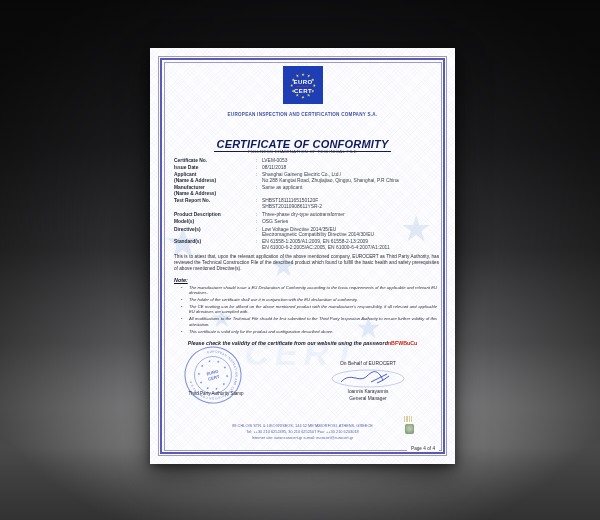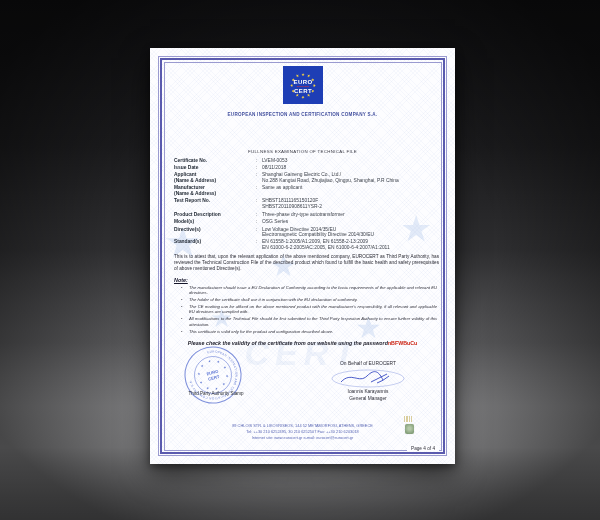--- a/index.html
+++ b/index.html
@@ -102,20 +102,23 @@
         <text x="20" y="9.5" transform="rotate(300 20 19.5)">★</text>
         <text x="20" y="9.5" transform="rotate(330 20 19.5)">★</text>
       </g>
       <text x="20" y="17.5" font-size="6" font-weight="bold" fill="#ffffff" text-anchor="middle" letter-spacing="0.4">EURO</text>
       <text x="20" y="20.8" font-size="2.2" font-weight="bold" fill="#e03030" text-anchor="middle">EUROCERT</text>
       <text x="20" y="27" font-size="6" font-weight="bold" fill="#ffffff" text-anchor="middle" letter-spacing="0.4">CERT</text>
     </svg>
 
     <div class="company">EUROPEAN INSPECTION AND CERTIFICATION COMPANY S.A.</div>
 
+    <div class="title">
+      <span>CERTIFICATE OF CONFORMITY</span>
+    </div>
     <div class="subtitle">FULLNESS EXAMINATION OF TECHNICAL FILE</div>
 
     <div class="fields">
       <div class="frow">
         <div class="flabel">Certificate No.</div>
         <div class="fvalue">
             <div>LVEM-0053</div>
           </div>
       </div>
       <div class="frow">

